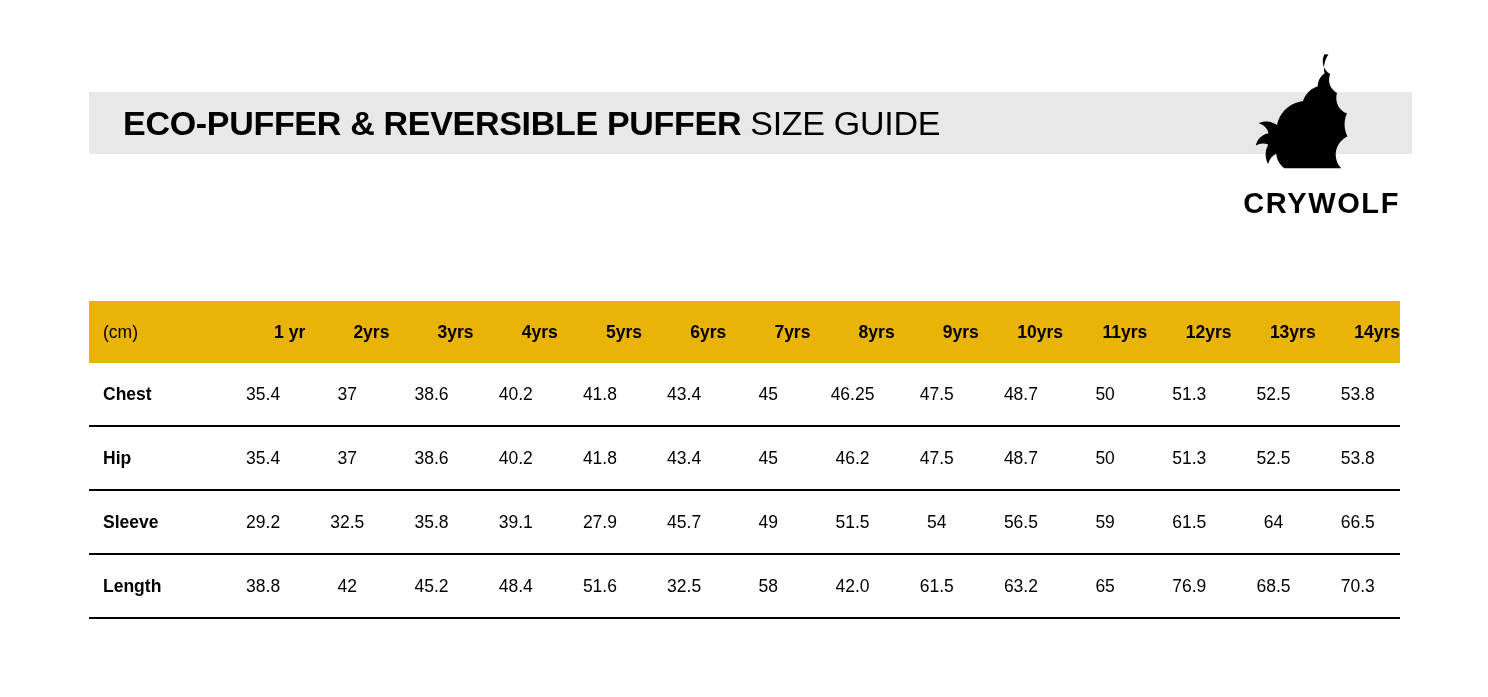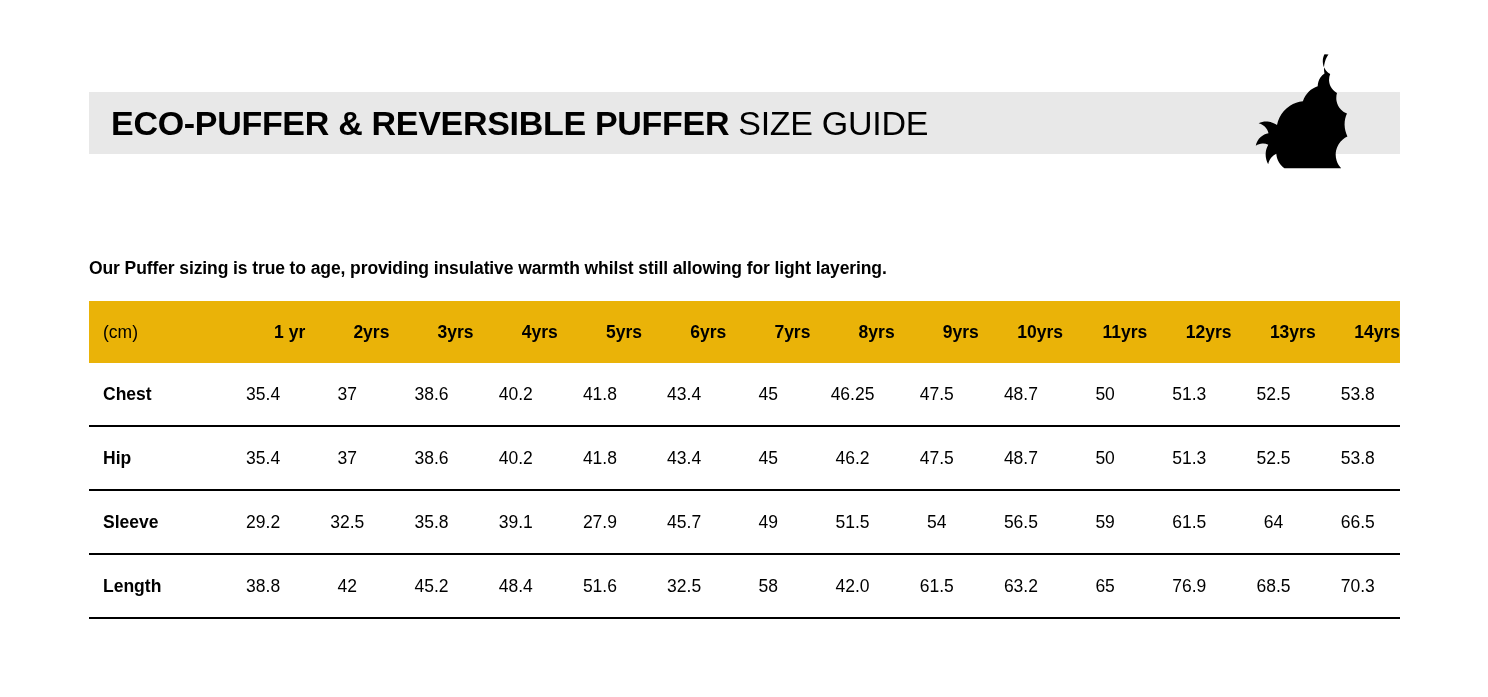--- a/index.html
+++ b/index.html
@@ -23,20 +23,21 @@
   
   .header-band {
     position: absolute;
     left: 89px;
     top: 92px;
     width: 1311px;
     height: 62px;
     background: #e8e8e8;
     display: flex;
     align-items: center;
+    padding-left: 12px;
   }
   .header-title {
     padding-left: 22px;
     font-size: 34px;
     line-height: 1;
     letter-spacing: -0.3px;
     white-space: nowrap;
   }
   .header-title .bold {
     font-weight: 700;
@@ -138,23 +139,23 @@
       <span class="bold">ECO-PUFFER &amp; REVERSIBLE PUFFER</span><span class="light"> SIZE GUIDE</span>
     </div>
   </div>
 
   <div class="logo-wrap">
     <div class="logo-mark">
       <svg viewBox="0 0 120 130" width="120" height="130" aria-hidden="true">
         <path fill="#000000" d="M92.5 2.5c-2.2 3.0-3.6 6.4-4.2 10.1-0.5 3.0-0.4 6.0 0.2 9.0-1.6 1.0-3.0 2.3-4.1 3.9-1.8 2.6-2.6 5.6-2.7 8.7-3.3 1.1-6.3 2.9-8.8 5.3-2.8 2.7-4.8 6.1-6.0 9.8-4.6 0.4-9.0 1.9-12.9 4.4-4.6 2.9-8.3 7.1-10.6 12.0-1.1 2.3-1.9 4.8-2.4 7.3-2.4-1.6-5.1-2.7-7.9-3.2-3.6-0.6-7.2-0.1-10.5 1.4 2.3 0.6 4.4 1.8 6.1 3.4 1.9 1.8 3.2 4.1 3.8 6.6-2.9 0.5-5.6 1.8-7.8 3.8-2.6 2.3-4.3 5.4-4.9 8.8 2.0-1.3 4.3-2.1 6.7-2.2 2.0-0.1 4.0 0.3 5.8 1.2-1.5 2.5-2.4 5.3-2.6 8.2-0.3 3.9 0.6 7.8 2.5 11.2 0.5-2.6 1.7-5.0 3.4-7.0 1.3-1.5 2.9-2.7 4.7-3.5 0.2 3.0 1.1 5.9 2.6 8.5 1.4 2.4 3.3 4.5 5.5 6.1h56.8c-2.1-2.2-3.7-4.9-4.6-7.8-1.0-3.2-1.2-6.6-0.5-9.9 0.9-4.4 3.3-8.3 6.7-11.2 1.4-1.2 2.9-2.2 4.6-3.0-1.7-3.5-2.7-7.4-2.8-11.3-0.1-4.0 0.7-7.9 2.4-11.5-2.3-0.9-4.4-2.3-6.1-4.1-2.2-2.3-3.7-5.2-4.3-8.3-0.5-2.7-0.4-5.5 0.4-8.1-2.0-1.1-3.8-2.6-5.1-4.5-1.6-2.2-2.6-4.8-2.8-7.5-0.2-2.4 0.2-4.8 1.1-7.0-2.3-1.3-4.2-3.2-5.5-5.5-1.4-2.4-2.0-5.1-1.9-7.8 0.0-2.3 0.6-4.5 1.7-6.5z"></path>
       </svg>
     </div>
+    <div class="logo-word">CRYWOLF</div>
   </div>
 
-  <div class="intro">Our Puffer sizing is true to age, providing insulative warmth whilst still allowing for light layering.</div>
 
   <div class="table-wrap">
     <table class="size-table">
       <thead>
         <tr>
           <th>(cm)</th>
           <th>1 yr</th>
           <th>2yrs</th>
           <th>3yrs</th>
           <th>4yrs</th>

